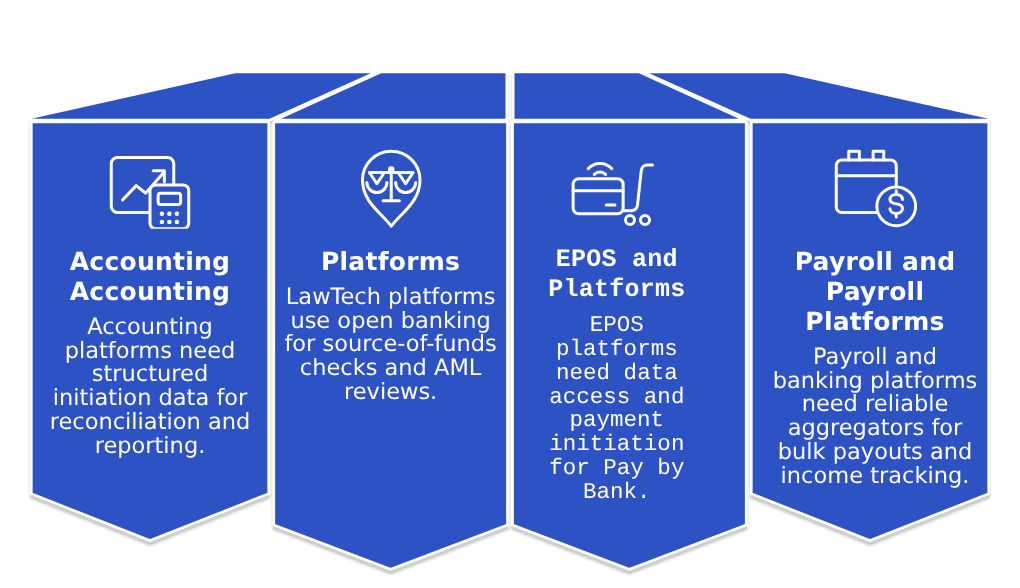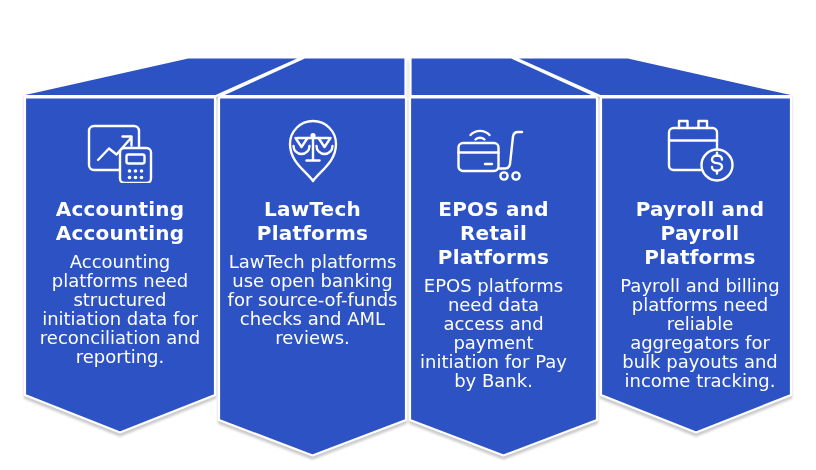--- a/index.html
+++ b/index.html
@@ -4,21 +4,21 @@
 <style>
   html,body{margin:0;padding:0;background:#ffffff;}
   .stage{position:relative;width:816px;height:470px;background:#ffffff;overflow:hidden;
          font-family:"DejaVu Sans","Liberation Sans",sans-serif;}
   .shapes{position:absolute;left:0;top:0;filter:drop-shadow(0 3px 1px rgba(150,150,150,0.5));}
   .shapes polygon{fill:var(--banner-blue);stroke:#ffffff;stroke-width:2.2;stroke-linejoin:round;}
   .banner-content{position:absolute;top:97px;display:flex;flex-direction:column;align-items:center;
                   text-align:center;color:#ffffff;}
   .c1{left:25px;width:190px;}
   .c2{left:219px;width:187px;}
-  .c3{left:410px;width:167px;}
+  .c3{left:410px;width:167px;font-family:Liberation Mono, monospace;}
   .c4{left:601px;width:198px;}
   .icon-box{height:88px;margin-top:10px;display:flex;align-items:center;justify-content:center;}
   .icon-box svg{stroke:#ffffff;fill:none;stroke-width:2.4;stroke-linecap:round;stroke-linejoin:round;}
   .title{font-size:20px;font-weight:bold;line-height:24px;letter-spacing:0.2px;margin-top:2px;}
   .title span{display:block;}
   .desc{font-size:18px;line-height:19px;margin-top:7px;}
   .c1 .desc{max-width:166px;}
   .c2 .desc{max-width:178px;}
   .c3 .desc{max-width:150px;}
   .c4 .desc{max-width:168px;}
@@ -72,21 +72,20 @@
         <path d="M27,63 C20,53 4,44 4,26 a23,23 0 0 1 46,0 C50,44 34,53 27,63 Z"></path>
         <line x1="11" y1="20" x2="43" y2="20"></line>
         <circle cx="27" cy="17.5" r="2.6" fill="#ffffff" stroke="none"></circle>
         <line x1="27" y1="20" x2="27" y2="42"></line>
         <line x1="20.5" y1="42.5" x2="33.5" y2="42.5"></line>
         <path d="M9.5,20 L15.5,29 M21.5,20 L15.5,29 M7.5,28 A8,8 0 0 0 23.5,28"></path>
         <path d="M32.5,20 L38.5,29 M44.5,20 L38.5,29 M30.5,28 A8,8 0 0 0 46.5,28"></path>
       </svg>
     </div>
     <div class="title">
-      <span>LawTech</span>
       <span>Platforms</span>
       <span></span>
     </div>
     <div class="desc">LawTech platforms use open banking for source-of-funds checks and AML reviews.</div>
   </div>
 
   <div class="banner-content c3">
     <div class="icon-box">
       <svg width="76" height="66" viewBox="0 0 76 66">
         <path d="M14.5,17 A13,13 0 0 1 33.5,17"></path>
@@ -94,21 +93,20 @@
         <rect x="2.5" y="25" width="40" height="28" rx="4.5"></rect>
         <line x1="2.5" y1="34.5" x2="42.5" y2="34.5"></line>
         <line x1="29" y1="46" x2="36" y2="46"></line>
         <path d="M66,14 H62 C59,14 57.5,15.8 57,18.5 L54,46 C53.6,49 51.8,50.5 49,50.5 H42"></path>
         <circle cx="48" cy="58" r="3.6"></circle>
         <circle cx="60" cy="58" r="3.6"></circle>
       </svg>
     </div>
     <div class="title">
       <span>EPOS and</span>
-      <span>Retail</span>
       <span>Platforms</span>
     </div>
     <div class="desc">EPOS platforms need data access and payment initiation for Pay by Bank.</div>
   </div>
 
   <div class="banner-content c4">
     <div class="icon-box">
       <svg width="70" height="64" viewBox="0 0 70 64">
         <rect x="4" y="9" width="48" height="42" rx="4.5"></rect>
         <line x1="4" y1="21.5" x2="52" y2="21.5"></line>
@@ -117,16 +115,16 @@
         <circle cx="52" cy="46" r="15.5" fill="var(--banner-blue)"></circle>
         <path d="M57,40.5 C57,38 54.8,36.5 52,36.5 C49.2,36.5 47,38.2 47,40.4 C47,42.8 49,43.7 52,44.1 C55,44.5 57,45.5 57,47.8 C57,50.1 54.8,51.7 52,51.7 C49.2,51.7 47,50.2 47,47.9"></path>
         <path d="M52,33.6 V36.5 M52,51.7 V54.6"></path>
       </svg>
     </div>
     <div class="title">
       <span>Payroll and</span>
       <span>Payroll</span>
       <span>Platforms</span>
     </div>
-    <div class="desc">Payroll and billing platforms need reliable aggregators for bulk payouts and income tracking.</div>
+    <div class="desc">Payroll and banking platforms need reliable aggregators for bulk payouts and income tracking.</div>
   </div>
 
 </div>
 
 </body></html>

